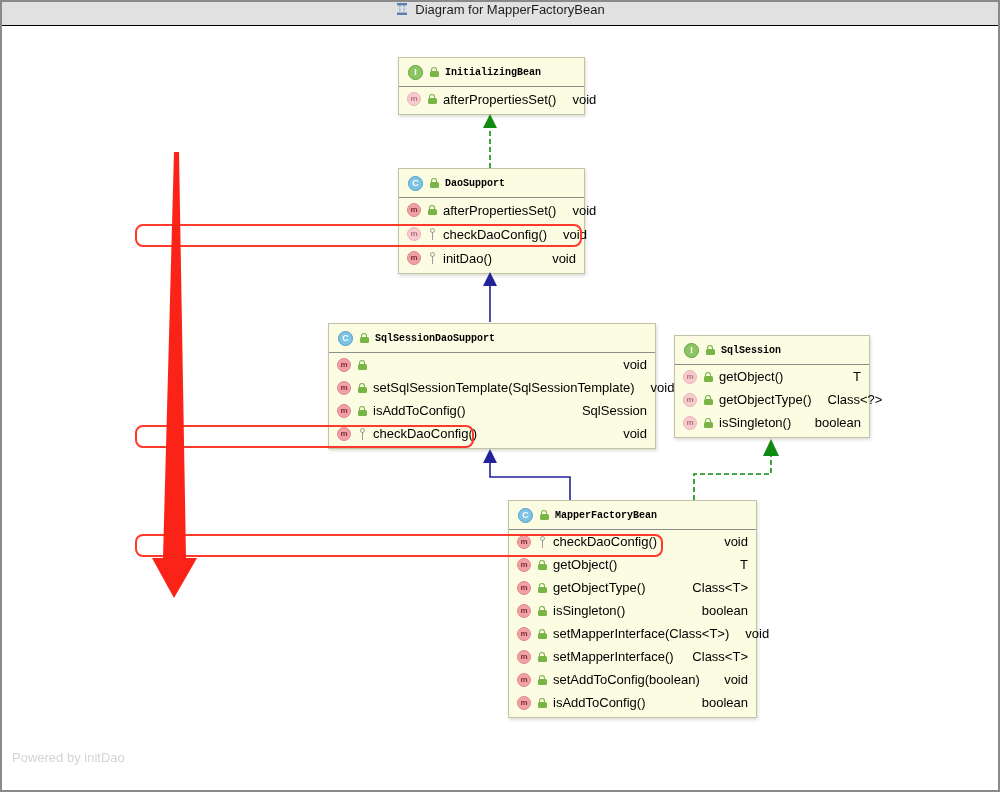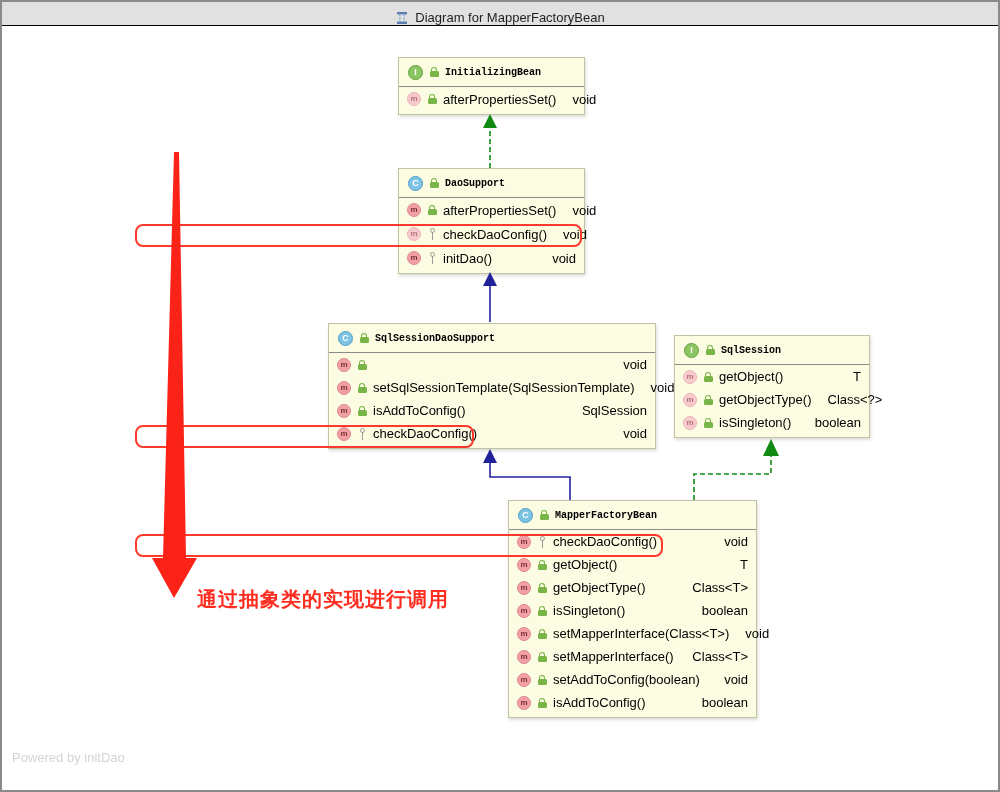--- a/index.html
+++ b/index.html
@@ -1,20 +1,20 @@
 <!DOCTYPE html>
 <html><head>
 <meta charset="utf-8">
 <style>
   html,body{margin:0;padding:0;}
   body{width:1000px;height:792px;position:relative;background:#fff;
        font-family:"Liberation Sans",sans-serif;overflow:hidden;}
   .frame{position:absolute;inset:0;border:2px solid #8a8a8a;box-sizing:border-box;}
   .titlebar{position:absolute;left:2px;top:2px;right:2px;height:23px;background:#e1e1e1;
-            border-bottom:1px solid #000000;display:flex;align-items:flex-end;justify-content:center;gap:6px;}
+            border-bottom:1px solid #000000;display:flex;align-items:flex-start;justify-content:center;gap:6px;}
   .titlebar .ttl{font-size:13px;color:#1f1f1f;}
   .canvas{position:absolute;left:2px;top:26px;right:2px;bottom:2px;background:#ffffff;}
 
   
   .node{position:absolute;background:#fbfce2;border:1px solid #c2c2a4;
         box-shadow:1px 2px 3px rgba(120,120,100,.25);padding-bottom:3px;z-index:2;}
   .hdr{height:28px;display:flex;align-items:center;gap:6px;padding:0 9px;border-bottom:1px solid #8c8c8c;}
   .cname{font-family:"Liberation Mono",monospace;font-weight:bold;font-size:10px;color:#000;}
   .row{height:23px;display:flex;align-items:center;gap:6px;padding:0 8px;font-size:13px;color:#000;white-space:nowrap;}
   #n-init .row,#n-dao .row{height:24px;}
@@ -248,16 +248,15 @@
   </g>
 </svg>
 
 <div class="ann" style="inset:0;">
   <div class="redbox" id="redbox-1"></div>
   <div class="redbox" id="redbox-2"></div>
   <div class="redbox" id="redbox-3"></div>
   <svg width="1000" height="792" style="position:absolute;left:0;top:0;">
     <polygon points="174,152 179,152 186,558 197,558 174,598 152,558 163,558" fill="#fb2318"></polygon>
   </svg>
-  <div class="cn-label">通过抽象类的实现进行调用</div>
 </div>
 
 <div class="powered">Powered by initDao</div>
 
 </body></html>

